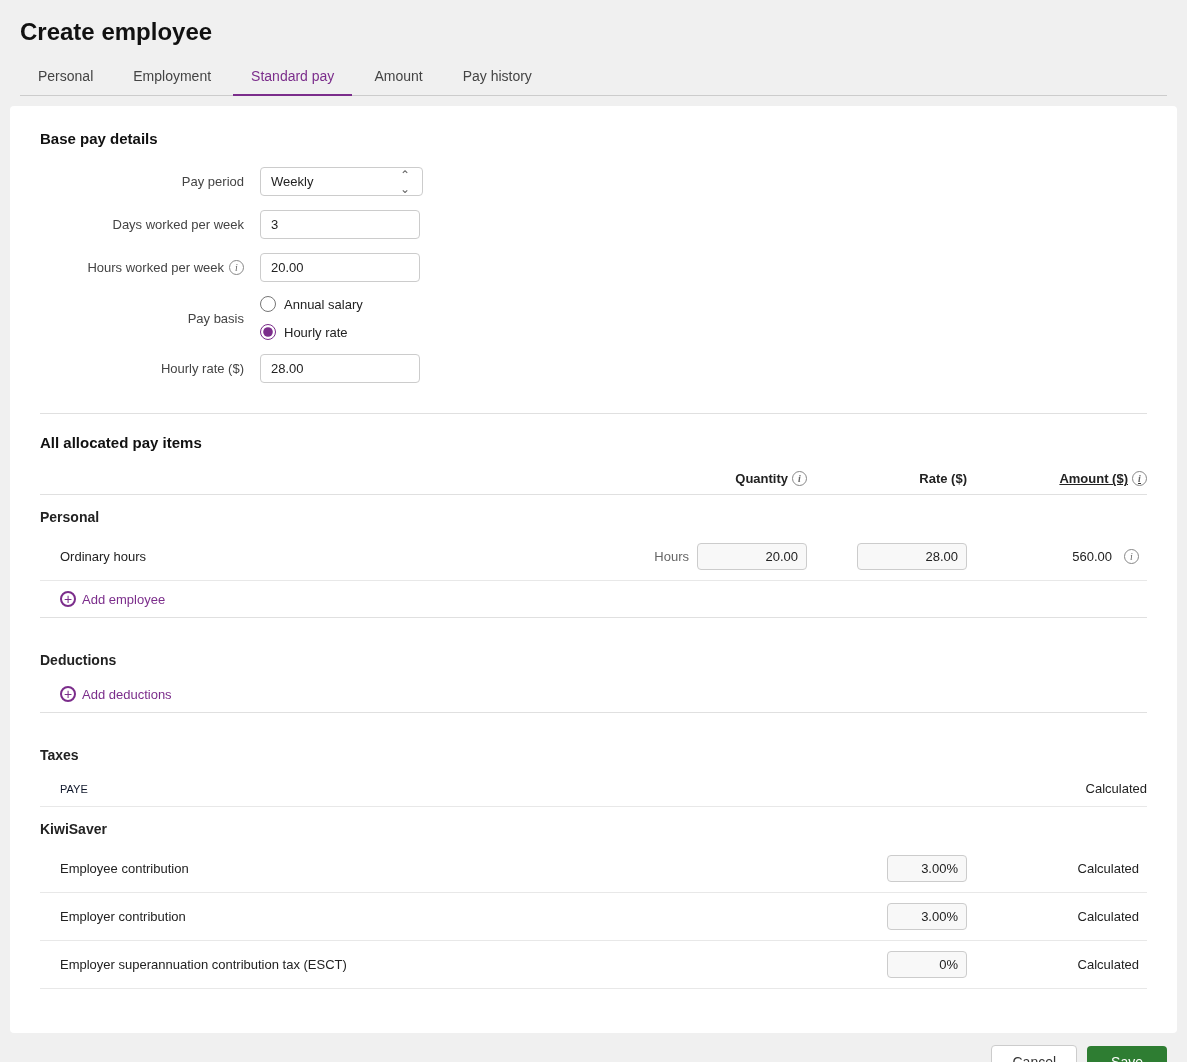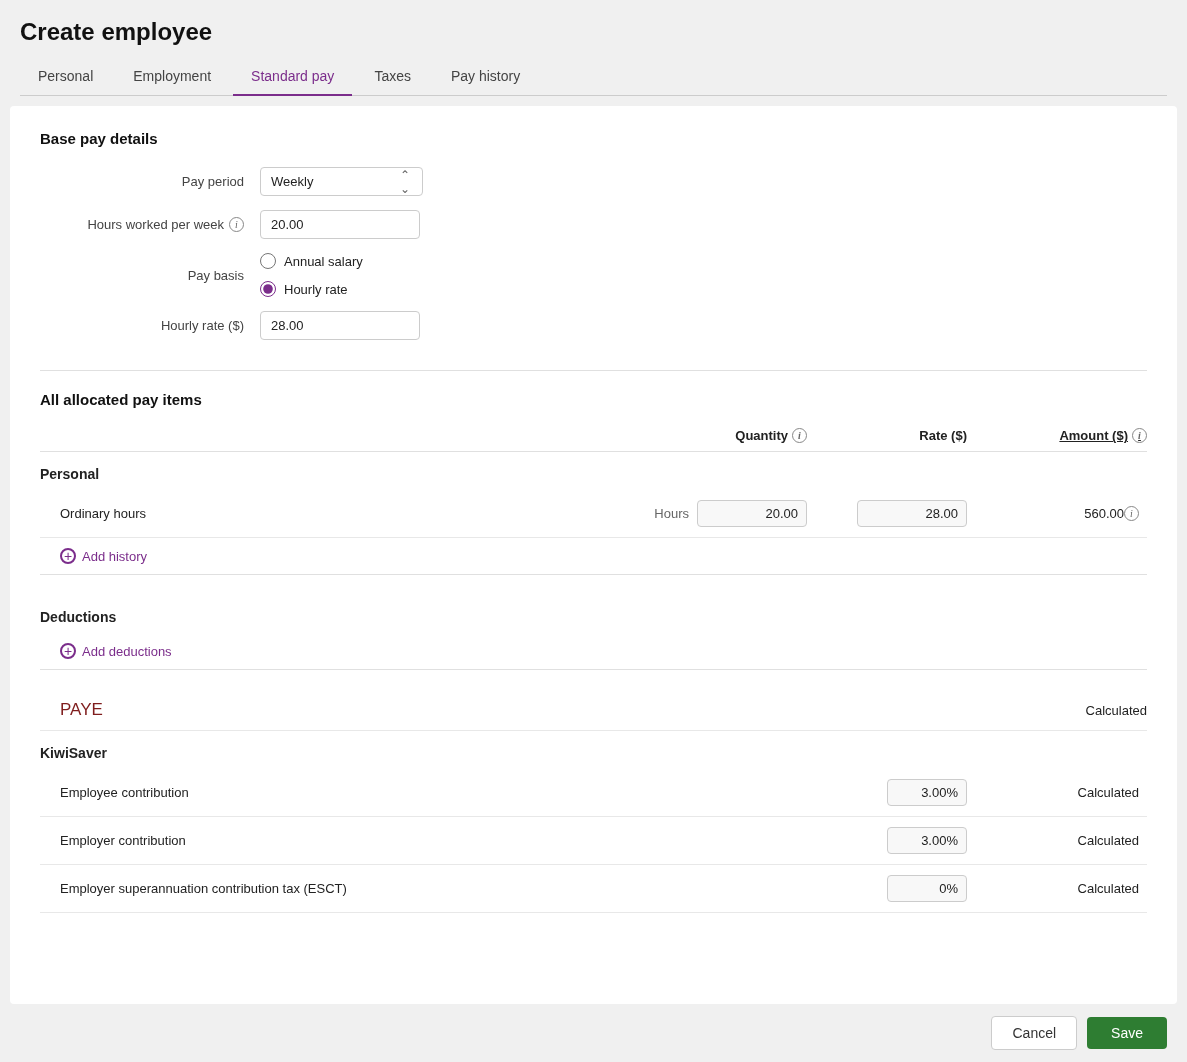--- a/index.html
+++ b/index.html
@@ -216,21 +216,21 @@
     }
     .pay-item-amount {
       width: 160px;
       text-align: right;
       font-size: 13px;
       color: #222;
       padding-right: 8px;
       display: flex;
       align-items: center;
       justify-content: flex-end;
-      gap: 0;
+      gap: 12px;
     }
     .quantity-col {
       width: 180px;
       display: flex;
       align-items: center;
       justify-content: flex-end;
       padding-right: 20px;
     }
     .rate-col {
       width: 160px;
@@ -280,22 +280,22 @@
       font-weight: 500;
     }
     .taxes-row {
       display: flex;
       align-items: center;
       padding: 10px 0;
       border-bottom: 1px solid #e8e8e8;
     }
     .taxes-name {
       flex: 1;
-      font-size: 17px;
-      color: #7f1d1d;
+      font-size: 11px;
+      color: #0f172a;
       padding-left: 20px;
     }
     .taxes-amount {
       width: 160px;
       text-align: right;
       font-size: 13px;
       font-weight: 600;
     }
     .kiwisaver-row {
       display: flex;
@@ -350,21 +350,21 @@
 </head>
 <body>
 
 <div class="app-container">
   <div class="page-header">
     <h1 class="page-title">Create employee</h1>
     <div class="tabs">
       <div class="tab">Personal</div>
       <div class="tab">Employment</div>
       <div class="tab active">Standard pay</div>
-      <div class="tab">Taxes</div>
+      <div class="tab">Amount</div>
       <div class="tab">Pay history</div>
     </div>
   </div>
 
   <div class="main-content">
 
     <div class="form-section">
       <div class="section-title">Base pay details</div>
 
       <div class="form-row">
@@ -373,20 +373,24 @@
           <select class="form-select">
             <option>Weekly</option>
             <option>Fortnightly</option>
             <option>Monthly</option>
             <option>Four-weekly</option>
           </select>
           <span class="select-arrow">⌃<br>⌄</span>
         </div>
       </div>
 
+      <div class="form-row">
+        <label class="form-label">Days worked per week</label>
+        <input type="text" class="form-input" value="3" style="">
+      </div>
 
       <div class="form-row">
         <label class="form-label">
           <span>Hours worked per week</span>
           <span class="info-icon">i</span>
         </label>
         <input type="text" class="form-input" value="20.00" style="">
       </div>
 
       <div class="form-row">
@@ -439,32 +443,33 @@
           <input type="text" class="pay-item-input" value="28.00" style="">
         </div>
         <div class="pay-item-amount">
           <span>560.00</span>
           <span class="info-icon">i</span>
         </div>
       </div>
 
       <div class="add-link">
         <div class="add-icon">+</div>
-        <span>Add history</span>
+        <span>Add employee</span>
       </div>
 
       <hr class="divider" style="margin-top:0;">
       <div class="subsection-title">Deductions</div>
 
       <div class="add-link">
         <div class="add-icon">+</div>
         <span>Add deductions</span>
       </div>
 
       <hr class="divider" style="margin-top:0;">
+      <div class="subsection-title">Taxes</div>
 
       <div class="taxes-row">
         <div class="taxes-name">PAYE</div>
         <div style="flex:1;"></div>
         <div class="taxes-amount">
           <span class="calculated-text">Calculated</span>
         </div>
       </div>
 
       <div class="subsection-title">KiwiSaver</div>

